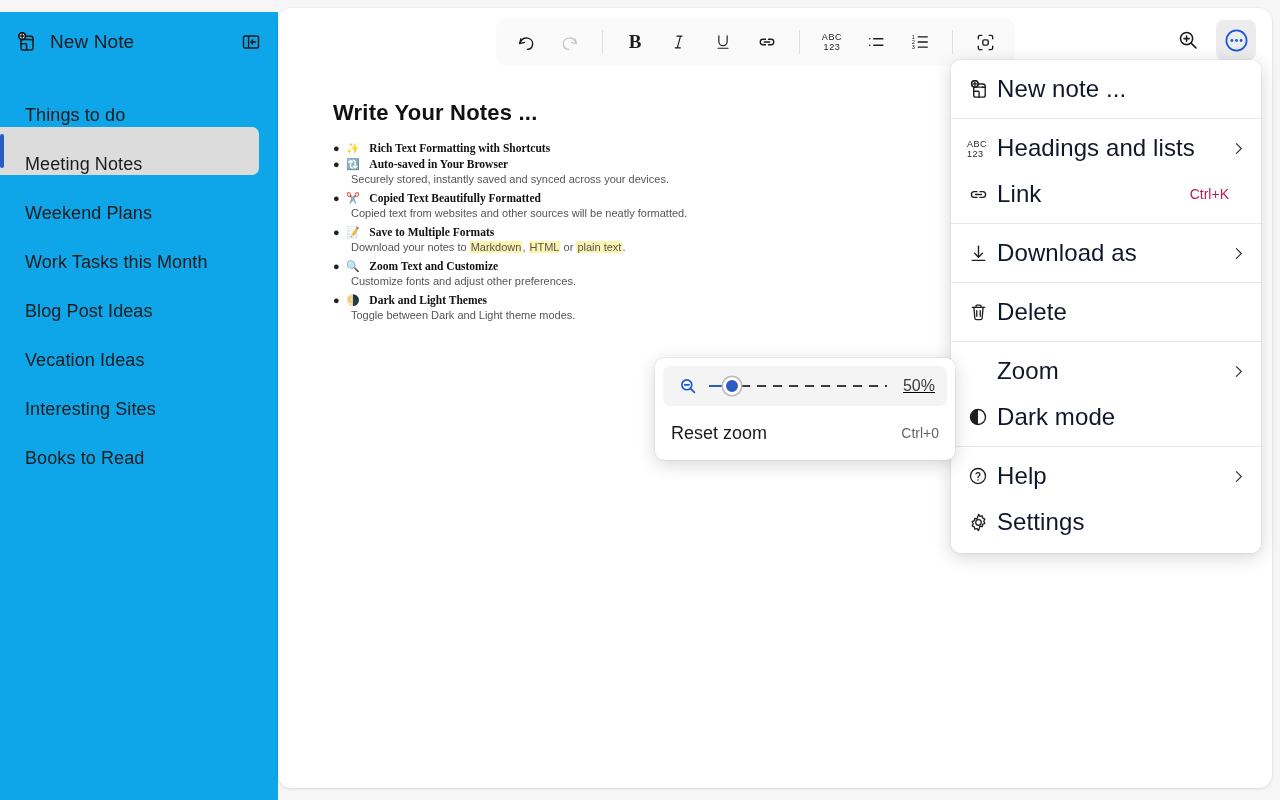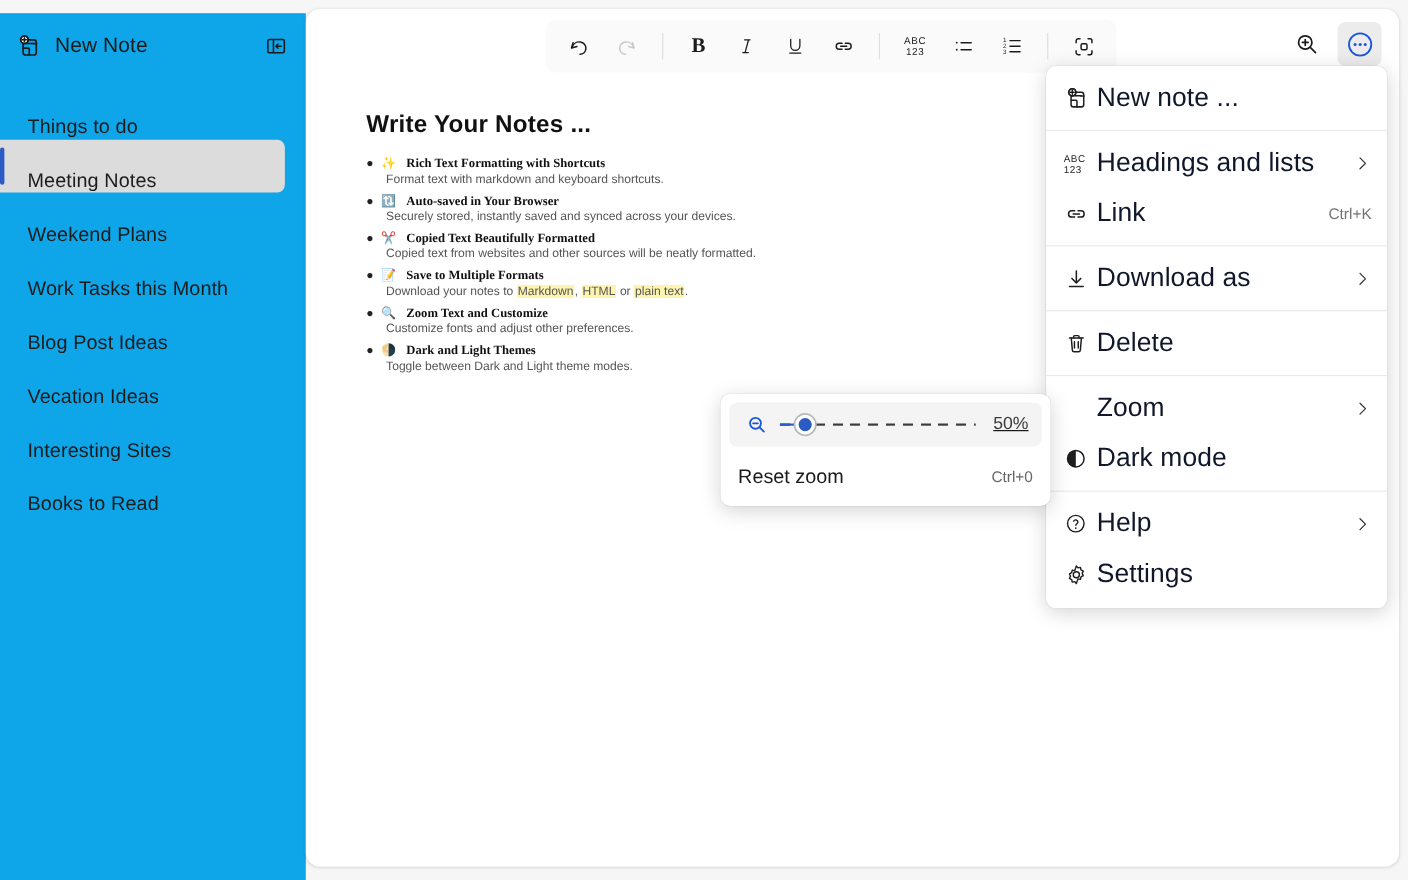--- a/index.html
+++ b/index.html
@@ -98,21 +98,21 @@
     box-shadow: 0 4px 18px rgba(0,0,0,.17), 0 0 0 .5px rgba(0,0,0,.08);
     padding: 6px 0 8px;
     z-index: 30;
   }
   .mi {
     display: flex; align-items: center;
     height: 46px; padding: 0 14px 0 16px; cursor: pointer;
   }
   .mi .ico { width: 30px; display: flex; align-items: center; color: #1e1e1e; flex: none; }
   .mi .lbl { flex: 1; font-size: 24px; color: #0f172a; letter-spacing: .1px; }
-  .mi .hint { font-size: 14px; color: #737373; margin-right: 0; }
+  .mi .hint { font-size: 14px; color: #be185d; margin-right: 18px; }
   .mi .chev { color: #333; display: flex; align-items: center; }
   .mi-sep { height: 1px; background: #e8e8e8; margin: 6px 0; }
 
   
   #zoom-menu {
     position: absolute; left: 655px; top: 358px;
     width: 300px; background: #fff; border-radius: 9px;
     box-shadow: 0 4px 18px rgba(0,0,0,.17), 0 0 0 .5px rgba(0,0,0,.08);
     padding: 6px 0 4px;
     z-index: 40;
@@ -314,21 +314,20 @@
 
     <div class="doc">
       <h1>Write Your Notes ...</h1>
       <ul>
         <li>
           <div class="bullet-row">
             <span class="bullet-dot">●</span>
             <span class="b-emoji">✨</span>
             <span class="b-title">Rich Text Formatting with Shortcuts</span>
           </div>
-          <div class="b-desc">Format text with markdown and keyboard shortcuts.</div>
         </li>
         <li>
           <div class="bullet-row">
             <span class="bullet-dot">●</span>
             <span class="b-emoji">🔃</span>
             <span class="b-title">Auto-saved in Your Browser</span>
           </div>
           <div class="b-desc">Securely stored, instantly saved and synced across your devices.</div>
         </li>
         <li>

